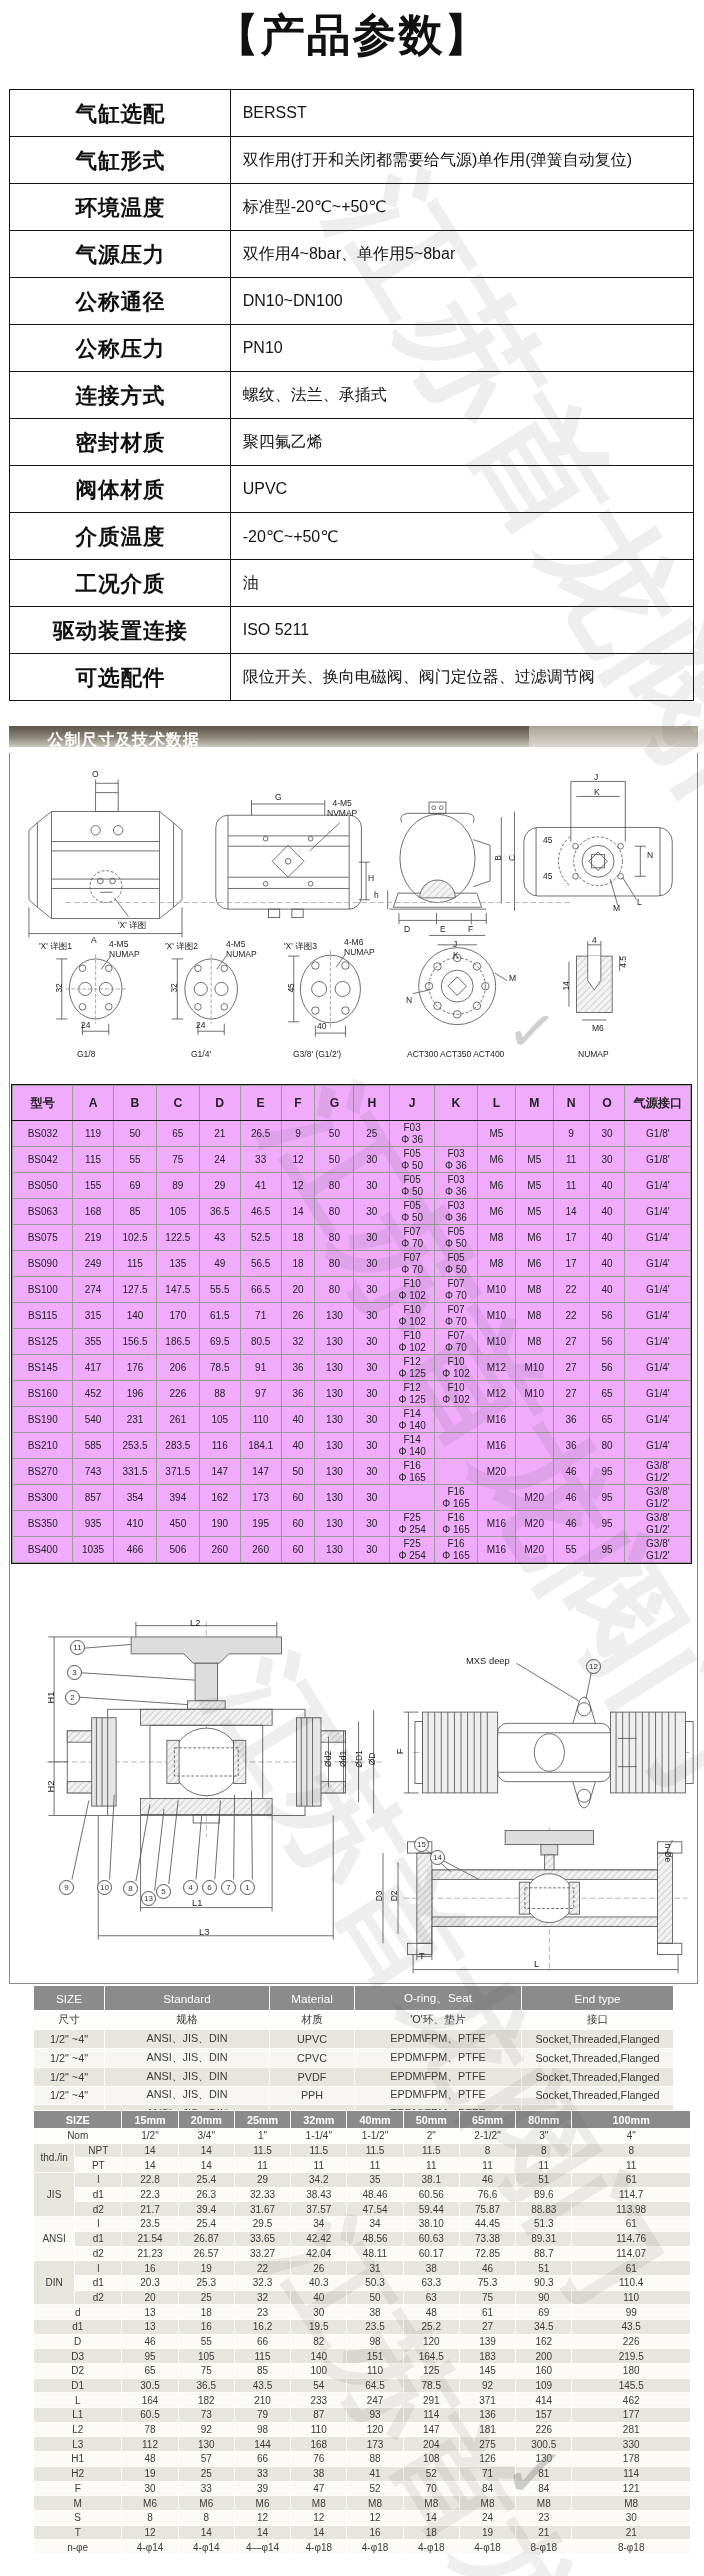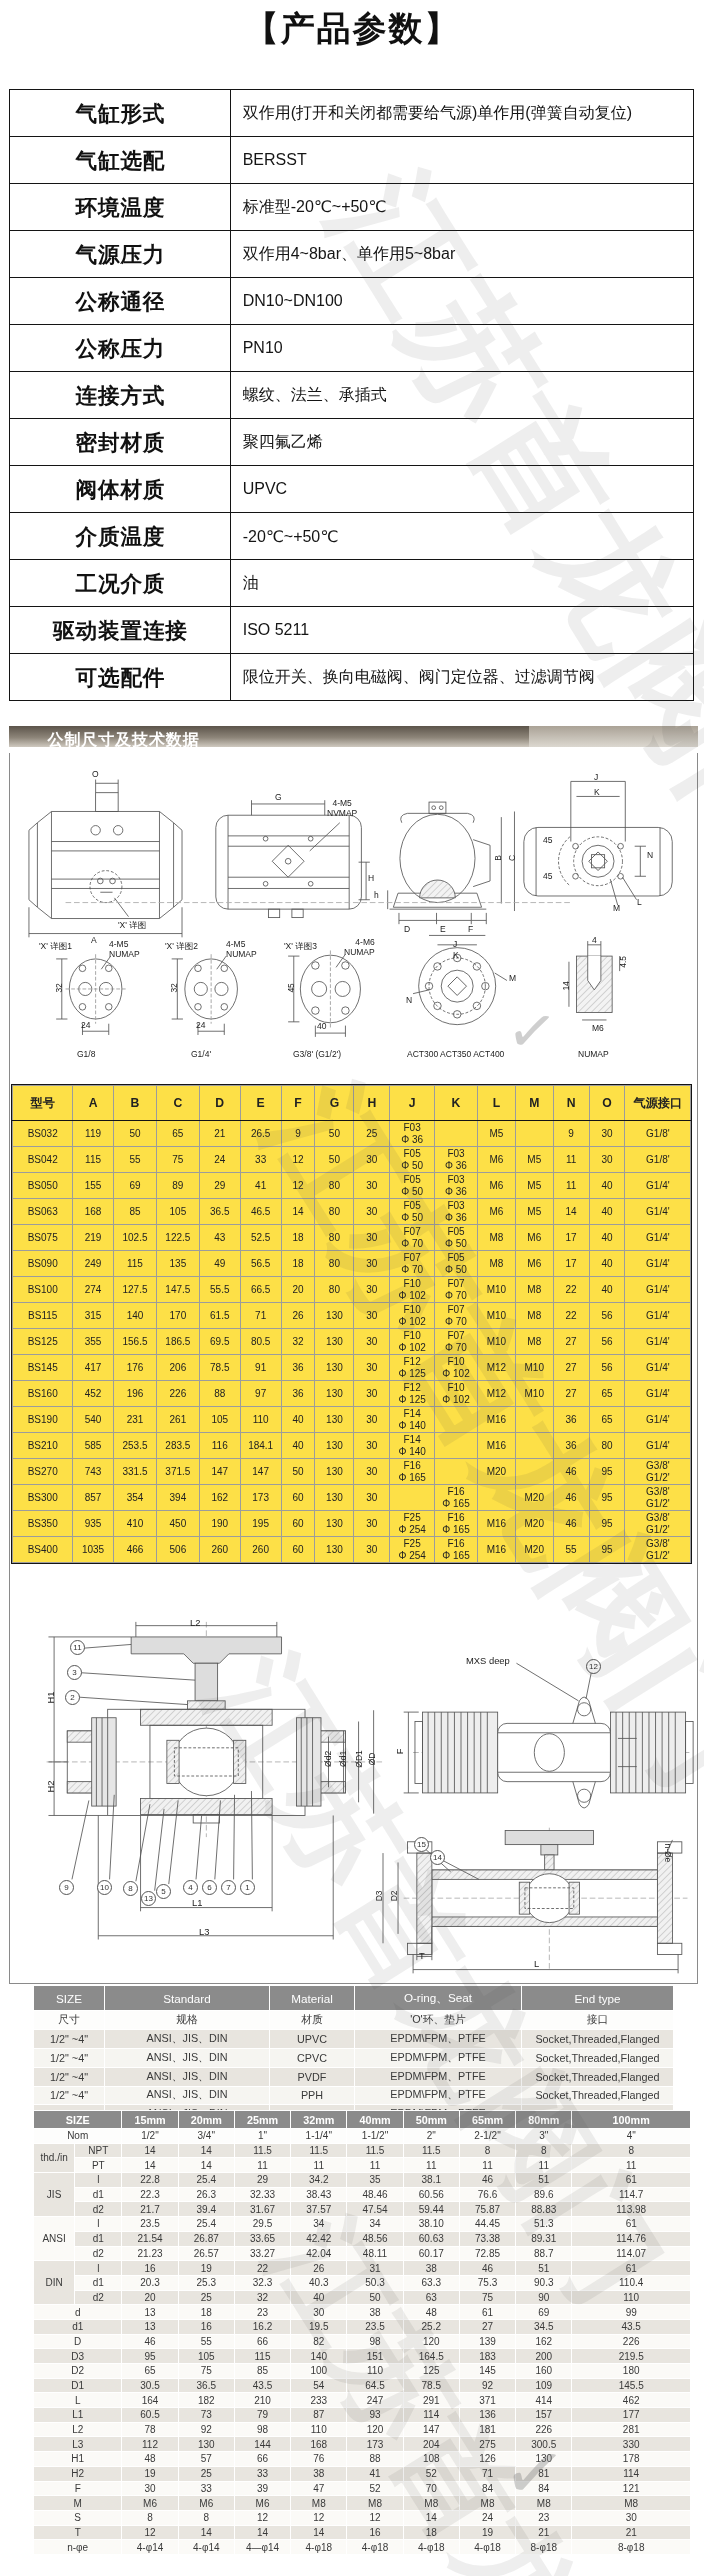--- a/index.html
+++ b/index.html
@@ -1,19 +1,19 @@
 <!DOCTYPE html>
 <html style="font-size:15px"><head>
 <meta charset="utf-8">
 <style>
 html,body{margin:0;padding:0}
 body{width:705px;height:2576px;position:relative;background:#fff;overflow:hidden;
      font-family:"Liberation Sans","DejaVu Sans",sans-serif;color:#111}
 .title{position:absolute;top:5.6px;left:0;width:705px;text-align:center;
-       font-size:34px;font-weight:bold;letter-spacing:1.9px}
+       font-size:44px;font-weight:bold;letter-spacing:1.9px}
 
 .spec{position:absolute;top:89px;left:9.4px;width:685px;border-collapse:collapse}
 .spec td{border:1.9px solid #141414;height:44px;vertical-align:middle}
 .spec td.lab{width:218px;text-align:center;font-size:21.6px;font-weight:600;letter-spacing:0.9px}
 .spec td.val{font-size:16px;padding-left:11.3px;color:#151515;font-weight:400}
 
 .secframe{position:absolute;top:753px;left:8.5px;width:687px;height:1230px;
           border:0.9px solid #8a8a8a;border-top:none}
 .secbar{position:absolute;top:726px;left:8.5px;width:689px;height:21px;display:flex;z-index:4}
 .secbar .seg1{flex:1;background:linear-gradient(180deg,#5c544a 0%,#8d8579 55%,#cfc9bf 100%);
@@ -23,21 +23,21 @@
 
 .drawwrap{position:absolute;z-index:2}
 svg{display:block}
 .dlb{position:absolute;font-size:8.5px;color:#222;line-height:1.15;white-space:pre-line;z-index:3;text-align:center}
 .dlb.big{font-size:9.4px}
 .rot{transform:rotate(-90deg);transform-origin:center center}
 .rot90{transform:rotate(90deg);transform-origin:center center}
 .co{position:absolute;width:13px;height:13px;border:0.9px solid #555;border-radius:50%;
     font-size:8px;line-height:13px;text-align:center;color:#333;background:#fff;z-index:3}
 
-.bswrap{position:absolute;top:1084px;left:11.3px;border:1.9px solid #141414;z-index:2;background:#fde047}
+.bswrap{position:absolute;top:1084px;left:11.3px;border:1.9px solid #141414;z-index:2;background:#f0abfc}
 .bs{border-collapse:collapse;width:679px;font-size:10px;text-align:center;color:#222}
 .bs td{border:0.9px solid #9c9c9c;height:25px;white-space:pre-line;line-height:1.2;padding:0 0.9px}
 .bs tr.h td{font-size:12.2px;font-weight:bold;height:34px;border-bottom:1.9px solid #141414}
 
 .mat{position:absolute;top:1985px;left:33px;width:641px;border-collapse:collapse;
      font-size:10.8px;text-align:center;color:#3a3a3a;z-index:2}
 .mat td{height:16px;border:0.9px solid #fff;padding:0.9px 1.9px}
 .mat tr.h td{background:#8b8b8b;color:#fff;font-size:11.7px;height:22.6px}
 .mat tr.s td{background:#fdfdfc}
 .mat tr.odd td{background:#e8e5df}
@@ -56,26 +56,26 @@
 .chk{position:absolute;color:rgba(130,130,130,.38);z-index:6;pointer-events:none;font-weight:bold}
 </style>
 </head>
 <body>
 
 <div class="title">【产品参数】</div>
 
 <table class="spec">
     <tbody>
       <tr>
+        <td class="lab">气缸选配</td>
+        <td class="val">BERSST</td>
+      </tr>
+      <tr>
         <td class="lab">气缸形式</td>
         <td class="val">双作用(打开和关闭都需要给气源)单作用(弹簧自动复位)</td>
-      </tr>
-      <tr>
-        <td class="lab">气缸选配</td>
-        <td class="val">BERSST</td>
       </tr>
       <tr>
         <td class="lab">环境温度</td>
         <td class="val">标准型-20℃~+50℃</td>
       </tr>
       <tr>
         <td class="lab">气源压力</td>
         <td class="val">双作用4~8bar、单作用5~8bar</td>
       </tr>
       <tr>
@@ -321,21 +321,21 @@
 <span class="dlb" style="left:637px;top:898px">L</span>
 <span class="dlb" style="left:543px;top:836px">45</span>
 <span class="dlb" style="left:543px;top:872px">45</span>
 <span class="dlb" style="left:39px;top:942px">'X' 详图1</span>
 <span class="dlb" style="left:165px;top:942px">'X' 详图2</span>
 <span class="dlb" style="left:284px;top:942px">'X' 详图3</span>
 <span class="dlb" style="left:109px;top:940px;text-align:left">4-M5
 NUMAP</span>
 <span class="dlb" style="left:226px;top:940px;text-align:left">4-M5
 NUMAP</span>
-<span class="dlb" style="left:344px;top:938px;text-align:right">4-M6
+<span class="dlb" style="left:344px;top:938px;text-align:left">4-M6
 NUMAP</span>
 <span class="dlb rot" style="left:55px;top:983px">32</span>
 <span class="dlb rot" style="left:170px;top:983px">32</span>
 <span class="dlb rot" style="left:287px;top:983px">45</span>
 <span class="dlb" style="left:81px;top:1021px">24</span>
 <span class="dlb" style="left:196px;top:1021px">24</span>
 <span class="dlb" style="left:317px;top:1022px">40</span>
 <span class="dlb" style="left:77px;top:1050px">G1/8</span>
 <span class="dlb" style="left:191px;top:1050px">G1/4'</span>
 <span class="dlb" style="left:293px;top:1050px">G3/8' (G1/2')</span>

